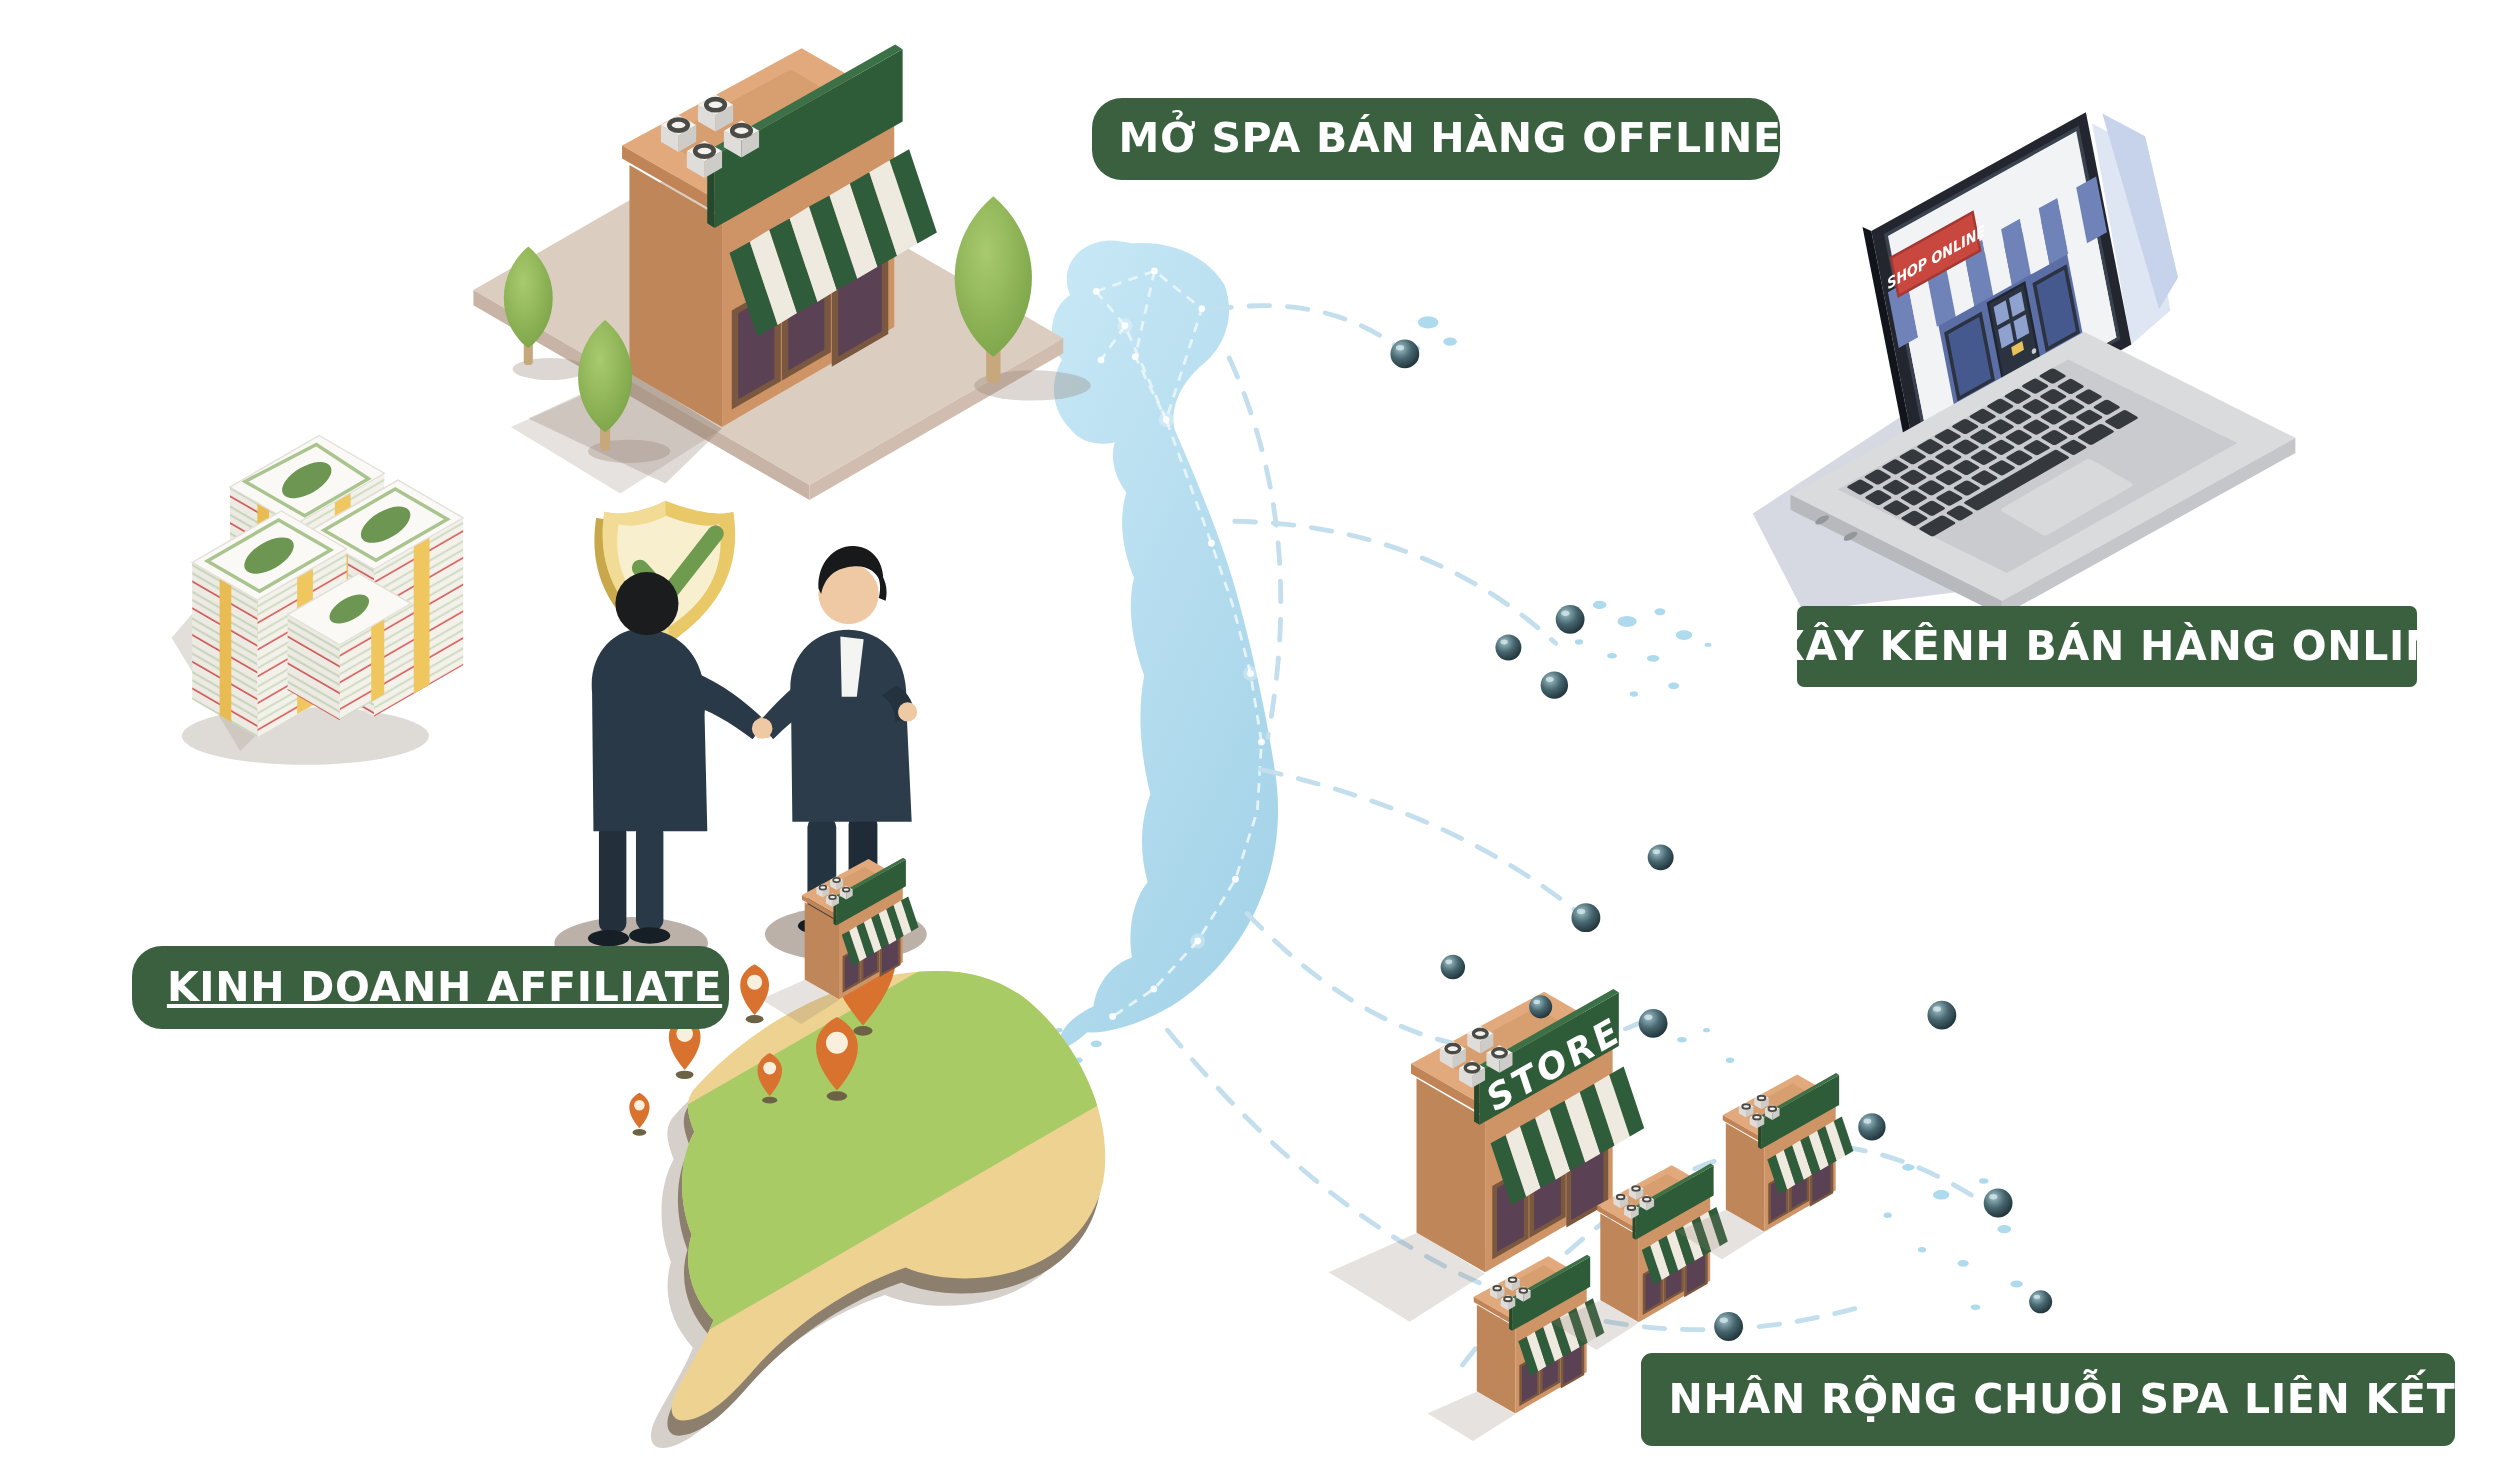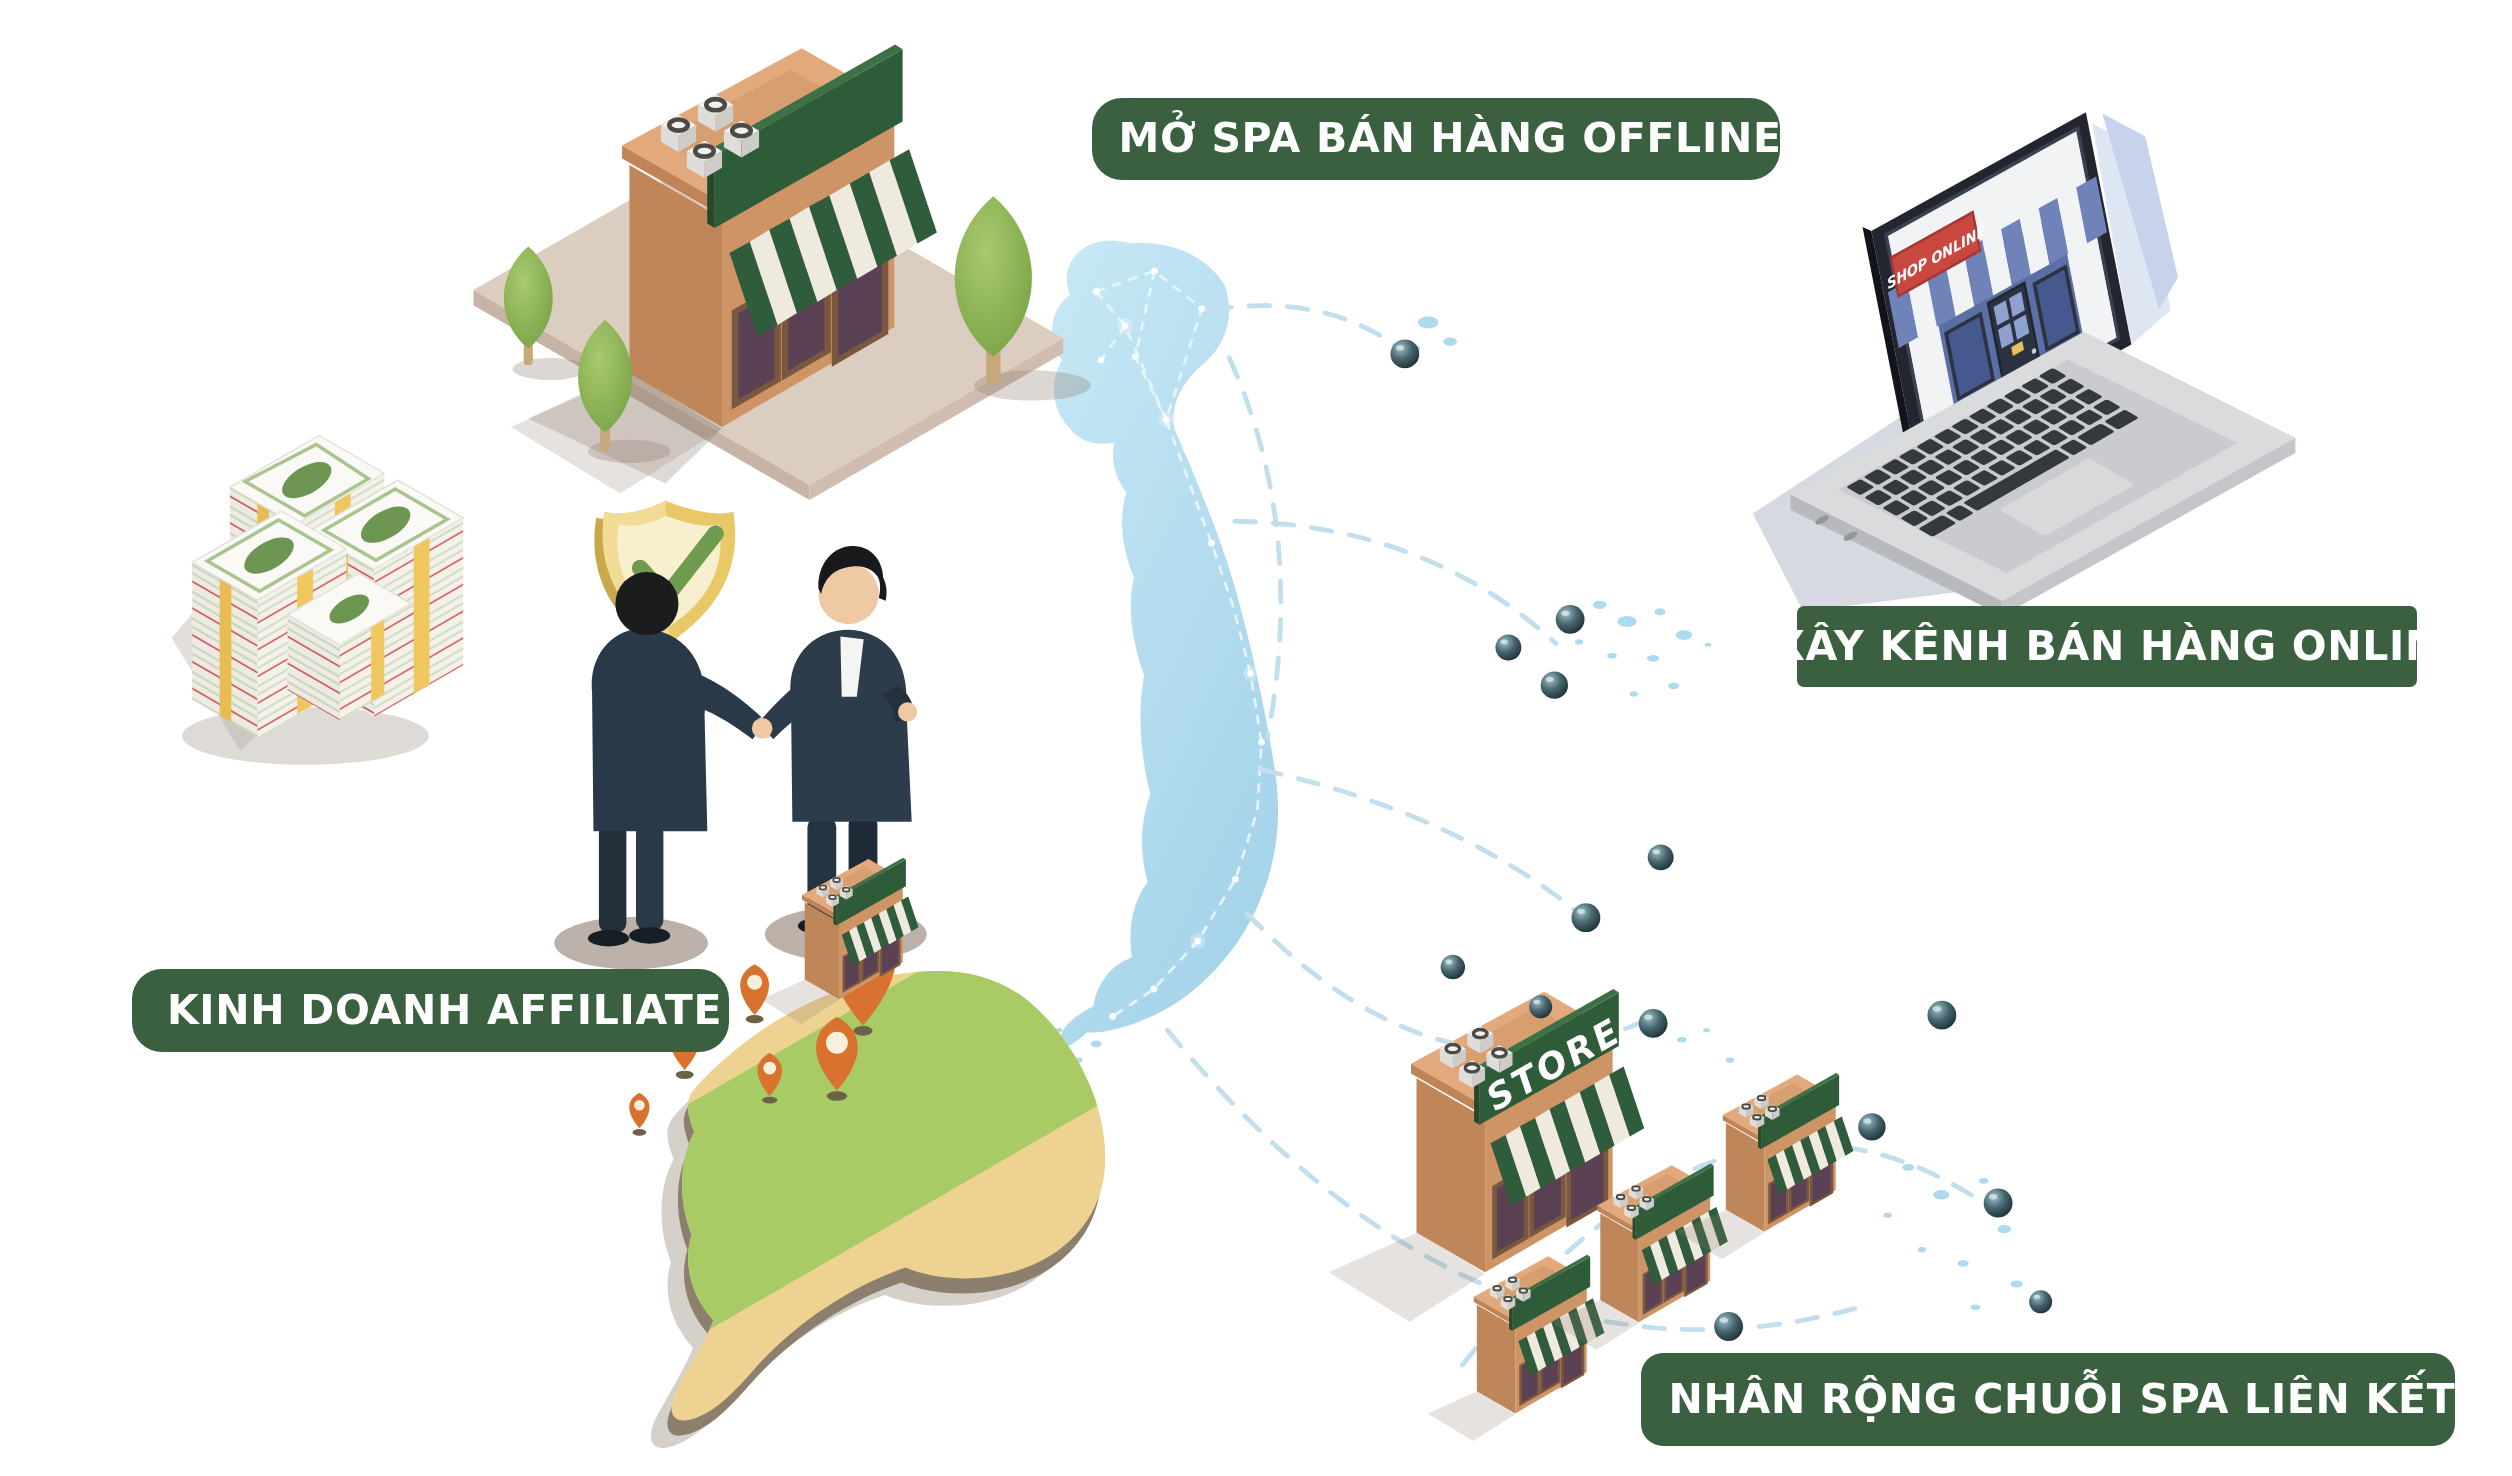--- a/index.html
+++ b/index.html
@@ -4,22 +4,22 @@
 <style>
   html,body{margin:0;padding:0;background:#fff;}
   .canvas{position:relative;width:2512px;height:1476px;background:#FFFFFF;overflow:hidden;
           font-family:"DejaVu Sans","Liberation Sans",sans-serif;}
   .art{position:absolute;left:0;top:0;width:2512px;height:1476px;}
   .label{position:absolute;background:#3A6040;color:#FFFFFF;display:flex;align-items:center;
          justify-content:center;text-align:center;font-weight:bold;font-size:41px;line-height:1.05;
          letter-spacing:0.7px;border-radius:30px;white-space:nowrap;padding-left:28px;}
   .label-offline{left:1092px;top:98px;width:660px;height:82px;}
   .label-online{left:1797px;top:606px;width:592px;height:81px;border-radius:7px;}
-  .label-affiliate{left:132px;top:969px;width:569px;height:83px;}
-  .label-chain{left:1641px;top:1353px;width:786px;height:93px;border-radius:22px;}
+  .label-affiliate{left:132px;top:946px;width:569px;height:83px;text-decoration:underline;}
+  .label-chain{left:1641px;top:1353px;width:786px;height:93px;border-radius:11px;}
 </style>
 </head>
 <body>
 
 <div class="canvas">
 
 <svg class="art" viewBox="0 0 3662 2152">
   <defs>
     <linearGradient id="vnG" x1="0" y1="0" x2="0.6" y2="1">
       <stop offset="0" stop-color="#C8E8F6"></stop>

